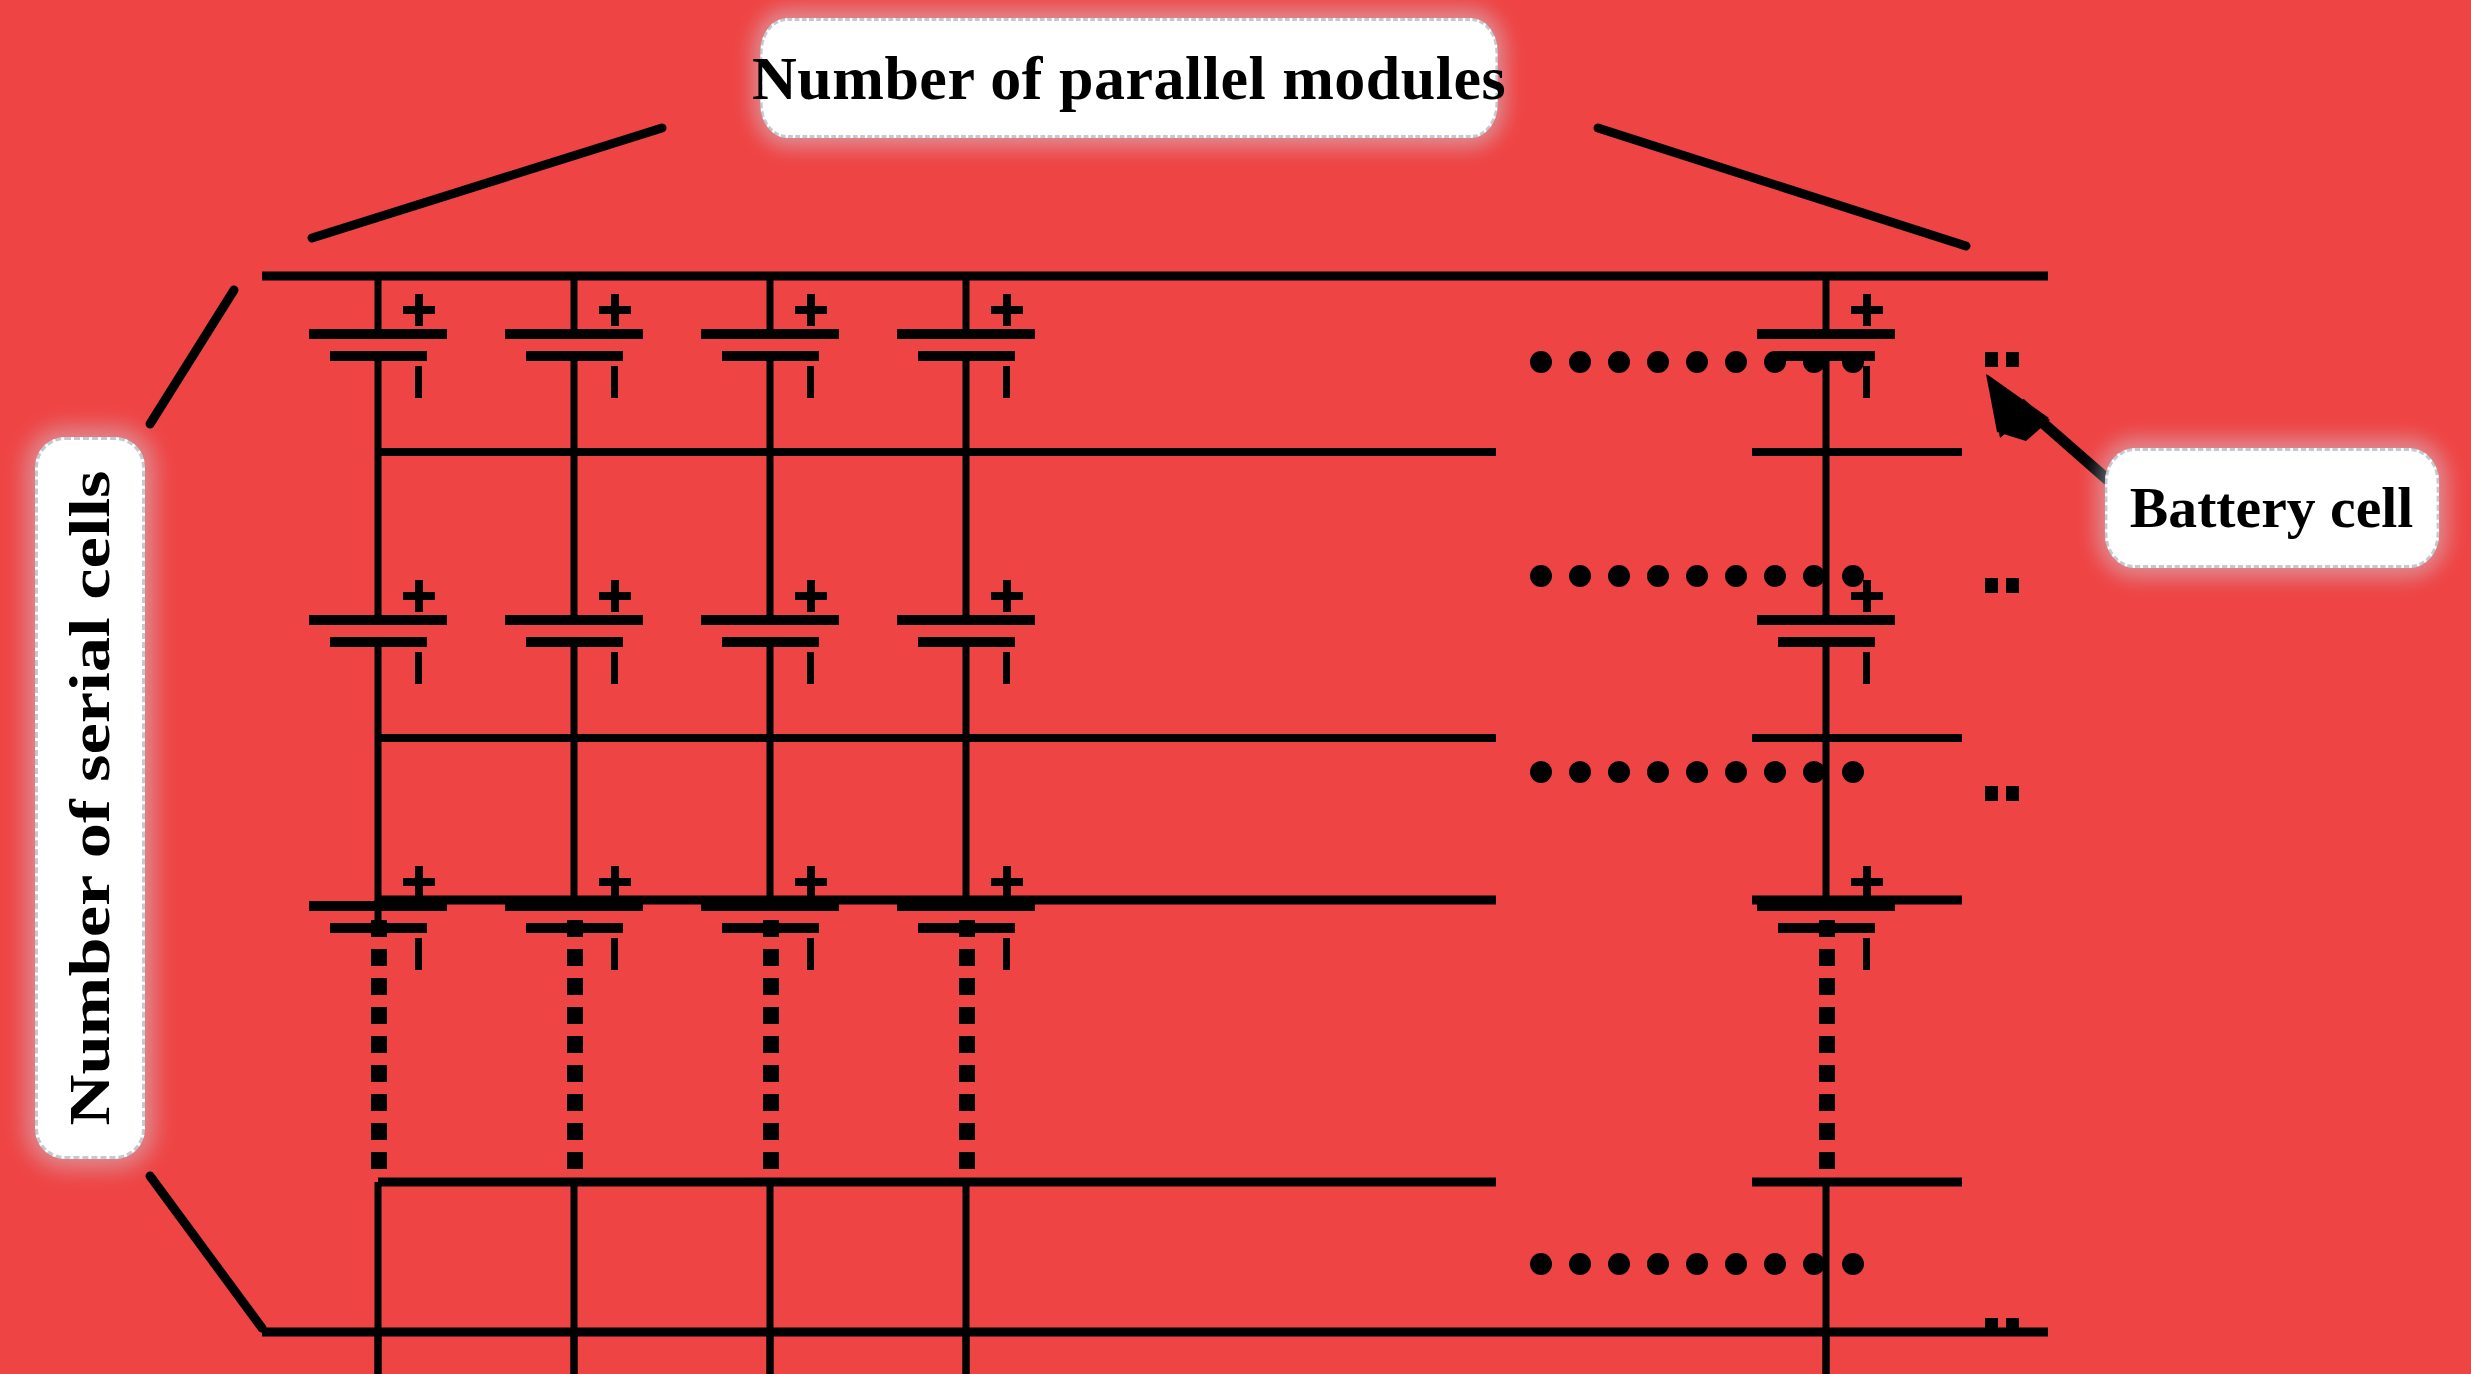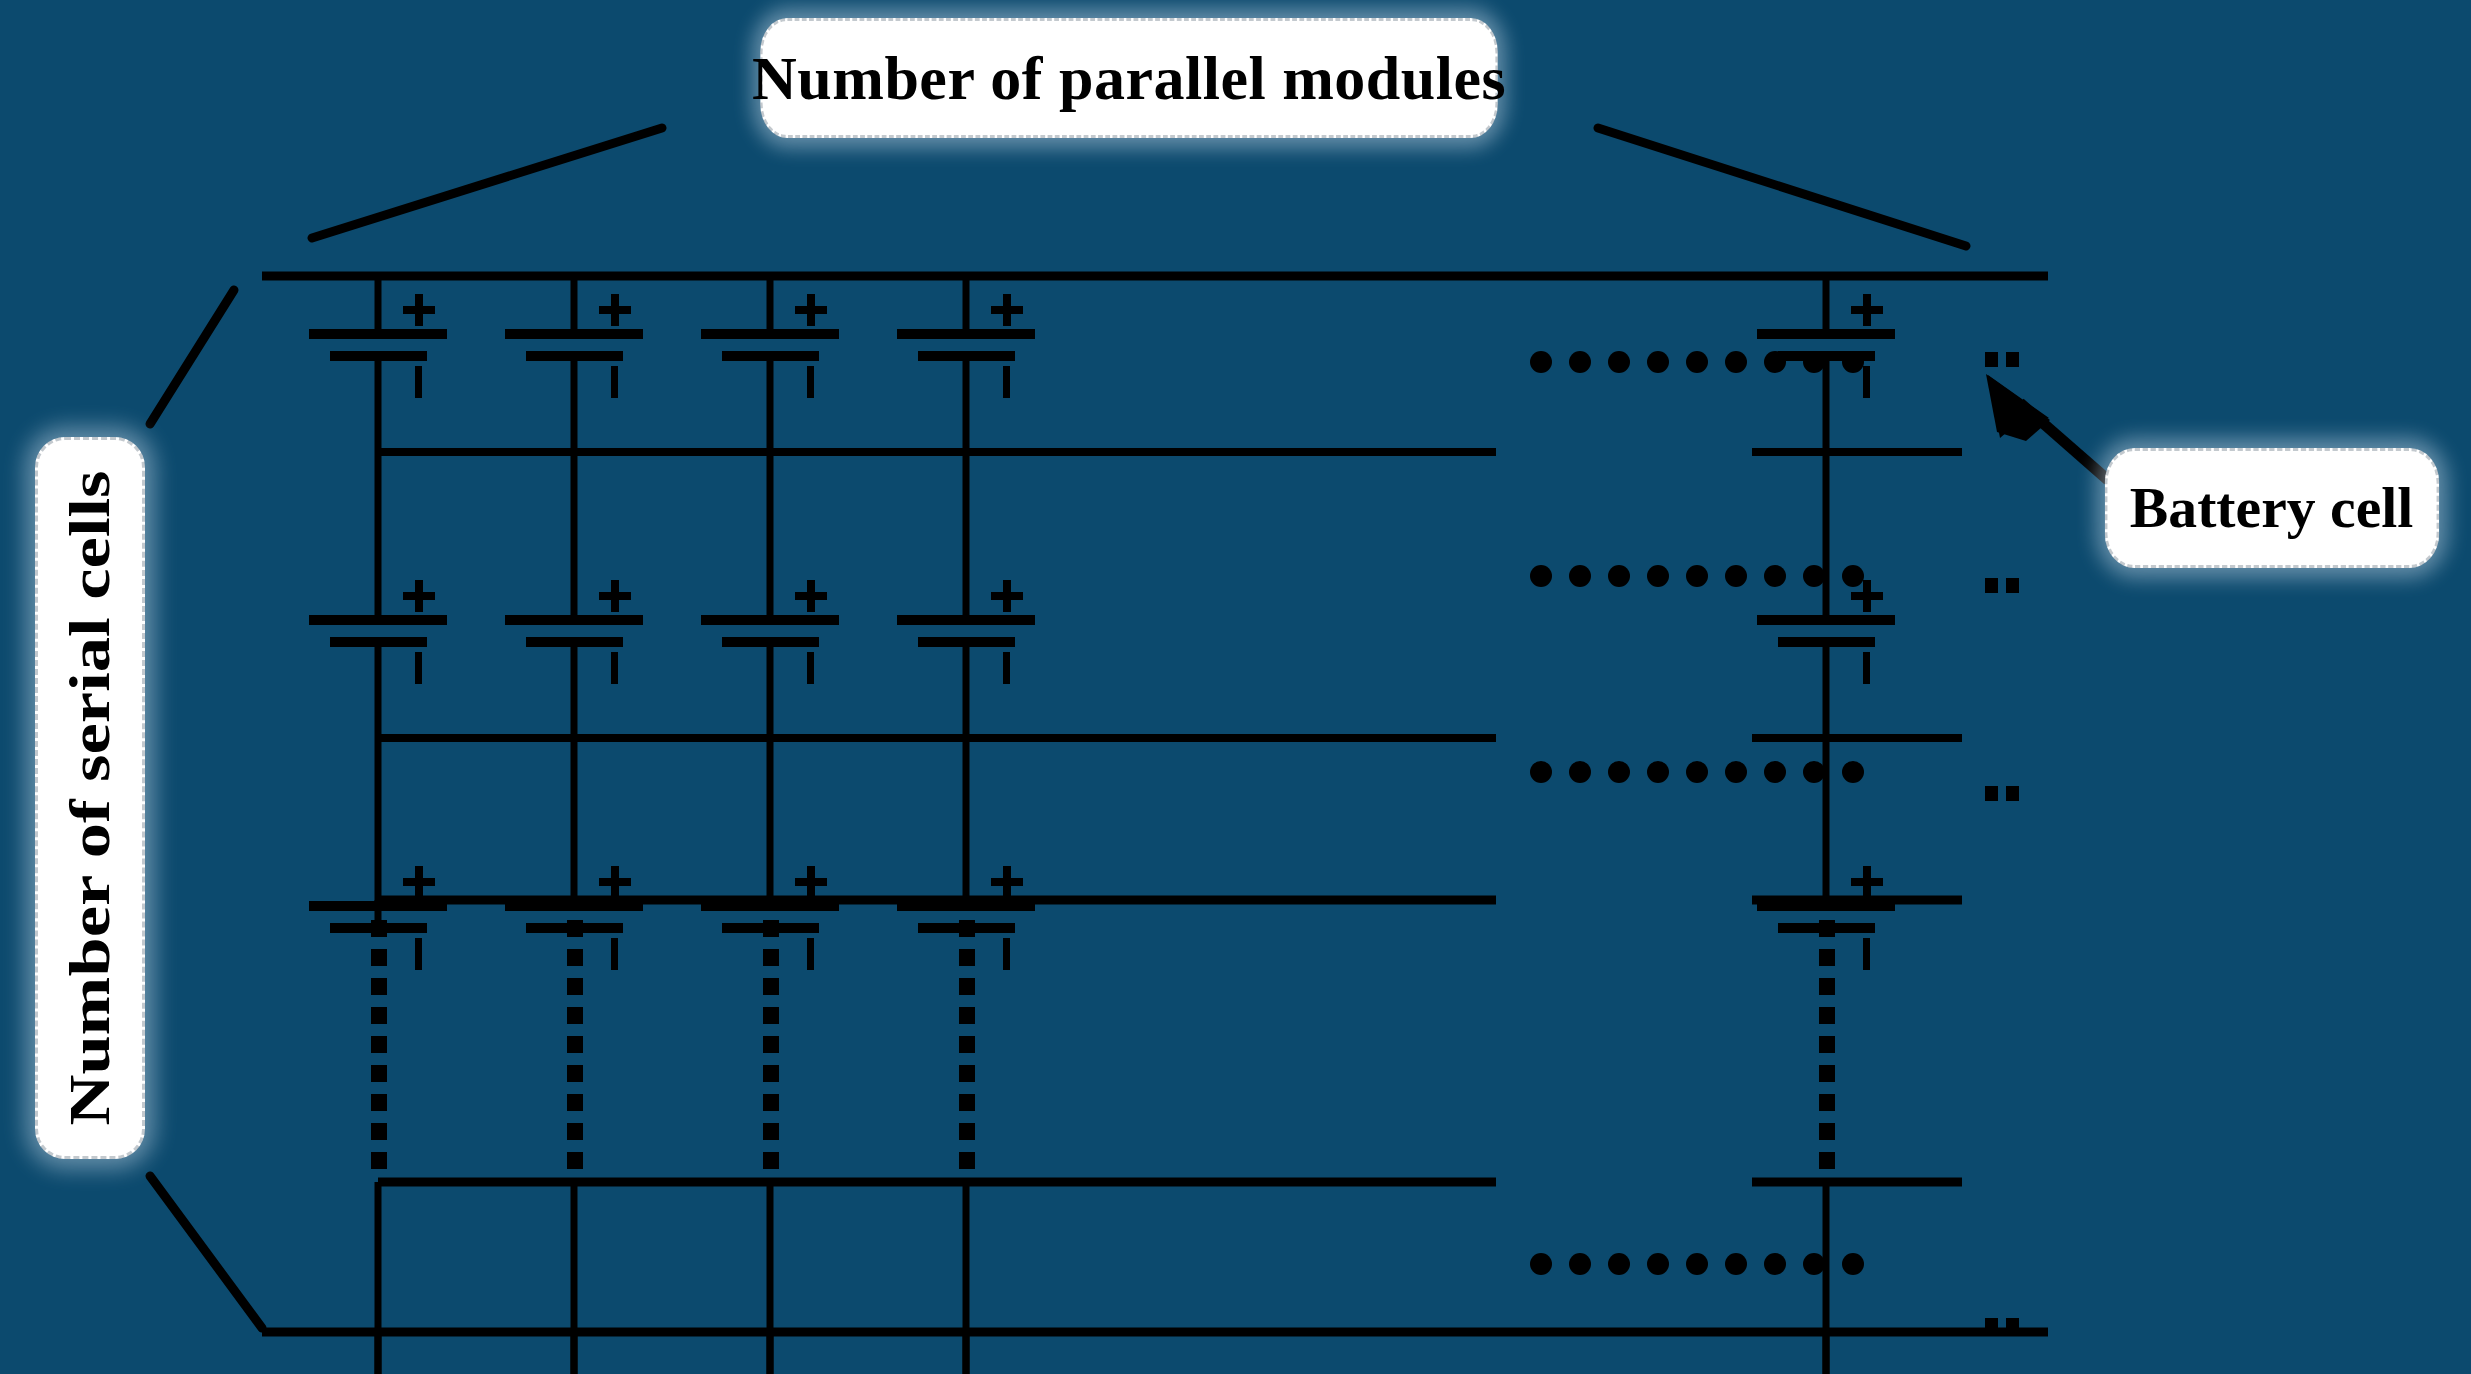--- a/index.html
+++ b/index.html
@@ -7,21 +7,21 @@
     padding: 0;
     background: #ffffff;
   }
   body {
     font-family: "Liberation Serif", "DejaVu Serif", serif;
   }
   #stage {
     position: relative;
     width: 2471px;
     height: 1374px;
-    background: #0c4a6e;
+    background: #ef4444;
     overflow: hidden;
   }
   #diagram-svg {
     position: absolute;
     left: 0;
     top: 0;
     width: 2471px;
     height: 1374px;
   }
 

